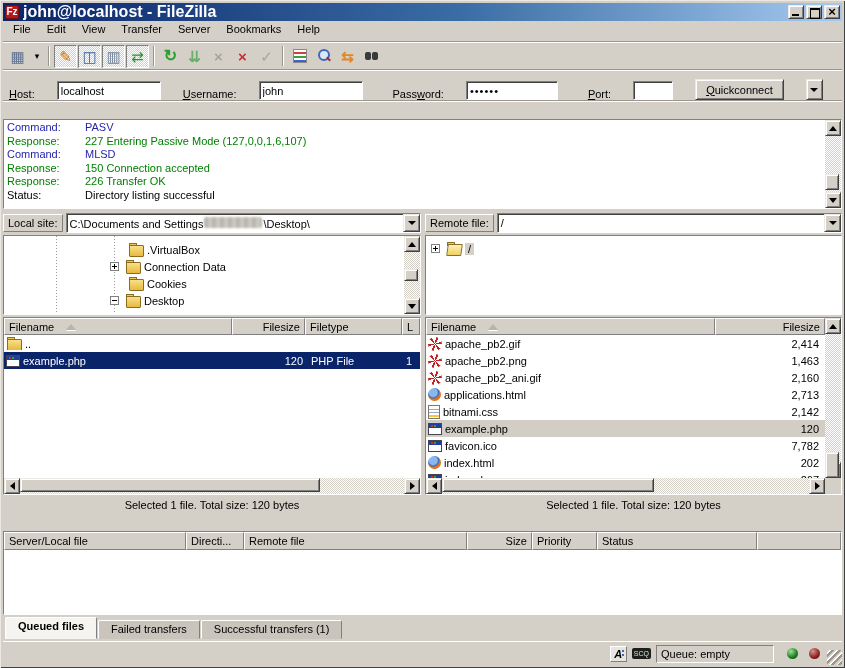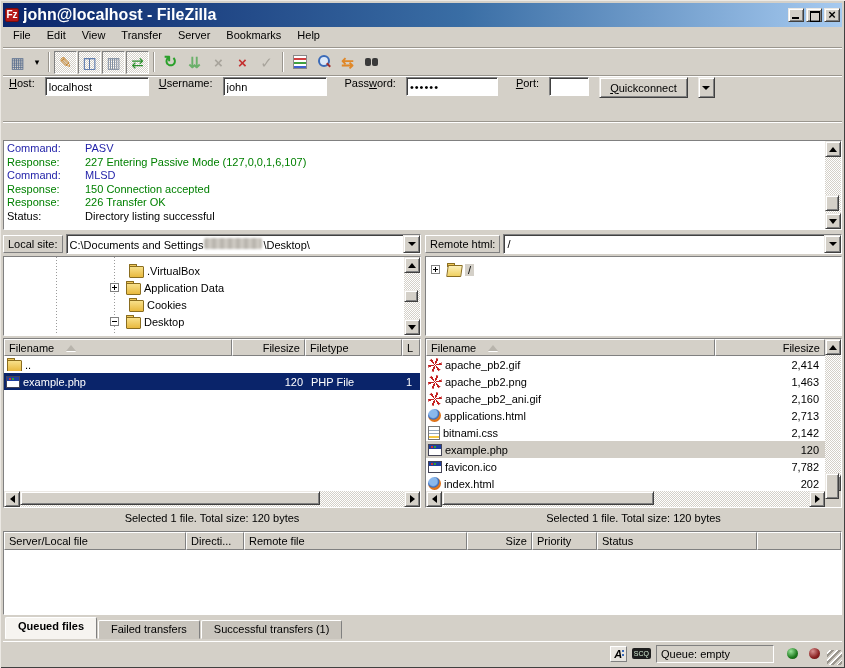--- a/index.html
+++ b/index.html
@@ -11,21 +11,21 @@
 
   
   .up   { border:1px solid; border-color:#fff #808080 #808080 #fff; }
   .up2  { border:1px solid; border-color:#ece9e4 #404040 #404040 #ece9e4; box-shadow: inset 1px 1px 0 #fff, inset -1px -1px 0 #808080; }
   .down { border:1px solid; border-color:#808080 #fff #fff #808080; }
   .field{ border:1px solid; border-color:#808080 #fff #fff #808080; box-shadow: inset 1px 1px 0 #404040; background:#fff; }
   .groove { height:2px; border-top:1px solid #9a968e; border-bottom:1px solid #fff; flex:none; }
   .dither { background-image: repeating-conic-gradient(#fff 0% 25%, #d4d0c8 0% 50%); background-size:2px 2px; }
 
   
-  .titlebar { flex:none; height:24px; display:flex; align-items:center; padding:0 2px;
+  .titlebar { flex:none; height:18px; display:flex; align-items:center; padding:0 2px;
               background:linear-gradient(to right,#0a246a,#3a6ea5 55%,#a6caf0); }
   .fz-icon { width:14px; height:14px; background:#b41818; border:1px solid #7a0c0c; border-radius:2px;
              color:#fff; font-weight:bold; font-size:10px; line-height:12px; text-align:center; margin-right:4px; flex:none; }
   .title-text { color:#fff; font-weight:bold; font-size:16px; flex:1; white-space:nowrap; overflow:hidden; }
   .tb-btns { display:flex; gap:2px; }
   .tb-btn { width:16px; height:14px; background:#d4d0c8; position:relative; }
   .glyph-min::after { content:''; position:absolute; left:3px; bottom:2px; width:7px; height:2px; background:#000; }
   .glyph-max::after { content:''; position:absolute; left:3px; top:2px; width:8px; height:8px; border:1px solid #000; border-top-width:2px; }
   .glyph-close::after { content:'×'; position:absolute; left:0; right:0; top:-2px; text-align:center; font-weight:bold; font-size:13px; }
 
@@ -55,21 +55,21 @@
   .ticon[data-icon="sync-browse-icon"]    { color:#e08828; font-weight:bold; }
   .ticon[data-icon="filter-icon"] { width:14px; height:14px; background:#fff; border:1px solid #888;
       background-image:linear-gradient(to bottom, transparent 2px, #d04040 2px 4px, transparent 4px 6px, #40a040 6px 8px, transparent 8px 10px, #4060d0 10px 12px, transparent 12px); }
   .ticon[data-icon="compare-icon"] { position:relative; width:16px; height:16px; }
   .ticon[data-icon="compare-icon"]::before { content:''; position:absolute; left:2px; top:1px; width:8px; height:8px; border:2px solid #3a6ab8; border-radius:50%; background:#dce8f8; }
   .ticon[data-icon="compare-icon"]::after { content:''; position:absolute; left:10px; top:10px; width:5px; height:2px; background:#a03030; transform:rotate(45deg); }
   .ticon[data-icon="find-icon"] { position:relative; width:16px; height:12px; }
   .ticon[data-icon="find-icon"]::before { content:''; position:absolute; left:1px; top:2px; width:6px; height:8px; background:#3a3a3a; border-radius:2px; box-shadow:7px 0 0 #3a3a3a; }
 
   
-  .quickbar { flex:none; height:44px; display:flex; align-items:flex-start; padding-left:6px; gap:10px; }
+  .quickbar { flex:none; height:29px; display:flex; align-items:flex-end; padding-left:6px; gap:22px; }
   .qlabel u { text-decoration:underline; }
   .qinput { height:19px; font-family:"Liberation Sans",sans-serif; font-size:11px; padding:1px 3px; outline:none; }
   .qc-btn { height:21px; padding:2px 10px; background:#d4d0c8; font-size:11px; }
   .qc-drop { width:17px; height:21px; background:#d4d0c8; display:flex; align-items:center; justify-content:center; }
   .arrow-down { width:0; height:0; border-left:4px solid transparent; border-right:4px solid transparent; border-top:4px solid #000; }
 
   
   .log { flex:none; height:90px; background:#fff; margin:17px 0 0 0; display:flex; }
   .log-lines { flex:1; padding:1px 0 0 3px; overflow:hidden; }
   .log-line { display:flex; line-height:13.5px; white-space:nowrap; }
@@ -143,21 +143,21 @@
   .c-type { flex:none; padding-left:2px; overflow:hidden; }
   .c-mod  { flex:none; overflow:hidden; }
   .frow.sel-active { background:#0a246a; color:#fff; }
   .frow.sel-inactive { background:#d2cec6; }
   .panes-status { display:flex; gap:4px; flex:none; }
   .panes-status .st { height:20px; padding:4px 4px 0; white-space:nowrap; overflow:hidden;text-align:center; }
   .panes-status .st.left { width:418px; flex:none; }
   .panes-status .st.right { flex:1; }
 
   
-  .queue { flex:none; height:84px; margin-top:3px; background:#fff; display:flex; flex-direction:column;gap:16px; }
+  .queue { flex:none; height:84px; margin-top:16px; background:#fff; display:flex; flex-direction:column;gap:16px; }
   .queue .hdr-row { height:18px; }
   .queue-body { flex:1; background:#fff; }
 
   
   .tabbar { flex:none; height:24px; display:flex; align-items:flex-end; padding-left:2px; gap:1px; }
   .tab { height:19px; padding:2px 12px 0; background:#c9c5bd; border:1px solid; border-color:#fff #808080 #c9c5bd #fff; border-radius:2px 2px 0 0; white-space:nowrap; }
   .tab.active { height:22px; background:#f6f4f0; font-weight:bold; border-color:#fff #808080 #f6f4f0 #fff; }
 
   
   .statusbar { flex:none; height:24px; margin-top:2px; border-top:1px solid #fff; display:flex; align-items:center; justify-content:flex-end; gap:5px; padding-right:0; }
@@ -320,21 +320,21 @@
         <div class="tree-body">
           <div class="guide" style="left:52px"></div>
           <div class="guide" style="left:110px"></div>
           <div class="tree-row" style="top:5px">
             <i class="fi" data-icon="folder-icon" style="margin-left:124px"></i>
               <span>.VirtualBox</span>
           </div>
           <div class="tree-row" style="top:22px">
             <span class="expander plus" style="left:106px; position:relative; margin-left:106px; left:0"></span>
             <i class="fi" data-icon="folder-icon" style="margin-left:6px"></i>
-              <span>Application Data</span>
+              <span>Connection Data</span>
           </div>
           <div class="tree-row" style="top:39px">
             <i class="fi" data-icon="folder-icon" style="margin-left:124px"></i>
               <span>Cookies</span>
           </div>
           <div class="tree-row" style="top:56px">
             <span class="expander" style="position:relative; margin-left:106px"></span>
             <i class="fi" data-icon="folder-icon" style="margin-left:6px"></i>
               <span>Desktop</span>
           </div>
@@ -348,21 +348,21 @@
             </div>
           <div class="sb-btn up2">
               <span class="tri-down"></span>
             </div>
         </div>
       </div>
     </div>
 
     <div class="pane-right">
       <div class="site-row">
-        <span class="site-label up">Remote html:</span>
+        <span class="site-label up">Remote file:</span>
         <div class="combo field">
           <span>/</span>
           <div class="combo-btn up2">
               <span class="arrow-down"></span>
             </div>
         </div>
       </div>
       <div class="tree down">
         <div class="tree-body">
           <div class="tree-row" style="top:4px">

